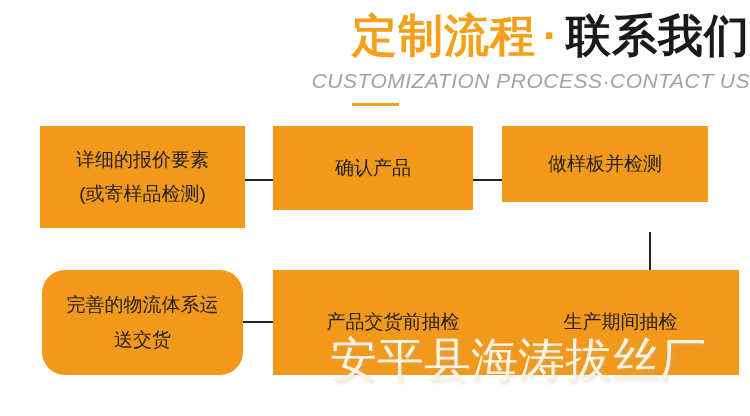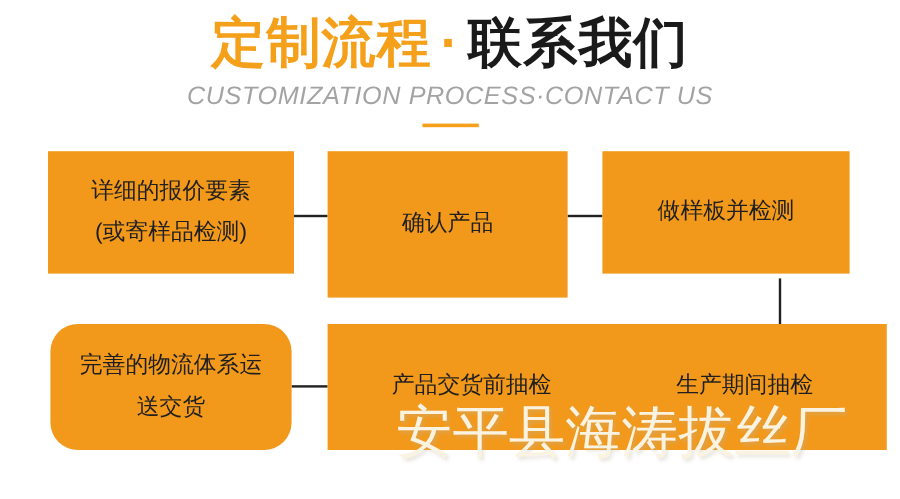--- a/index.html
+++ b/index.html
@@ -15,21 +15,21 @@
     background: #ffffff;
     overflow: hidden;
   }
 
   
   .header {
     position: absolute;
     top: 8px;
     left: 0;
     width: 100%;
-    text-align: center;
+    text-align: right;
   }
   .title {
     margin: 0;
     font-size: 45px;
     font-weight: bold;
     letter-spacing: 1px;
     line-height: 1.25;
     white-space: nowrap;
   }
   .title .t-orange { color: var(--accent-orange, #F5A01B); }
@@ -58,22 +58,22 @@
     font-size: 19px;
     line-height: 1.8;
     display: flex;
     align-items: center;
     justify-content: center;
     text-align: center;
     white-space: pre-line;
     z-index: 1;
   }
   .box-1 { left: 40px;  top: 126px; width: 205px; height: 102px; }
-  .box-2 { left: 273px; top: 126px; width: 200px; height: 122px; }
-  .box-3 { left: 502px; top: 126px; width: 206px; height: 102px; }
+  .box-2 { left: 273px; top: 126px; width: 200px; height: 84px; }
+  .box-3 { left: 502px; top: 126px; width: 206px; height: 76px; }
   .box-4 { left: 42px;  top: 270px; width: 201px; height: 105px; border-radius: 23px; }
   .box-5 { left: 273px; top: 270px; width: 240px; height: 105px; }
   .box-6 { left: 502px; top: 270px; width: 237px; height: 105px; }
 
   
   .connector {
     position: absolute;
     background: var(--connector-black, #222222);
     z-index: 0;
   }

